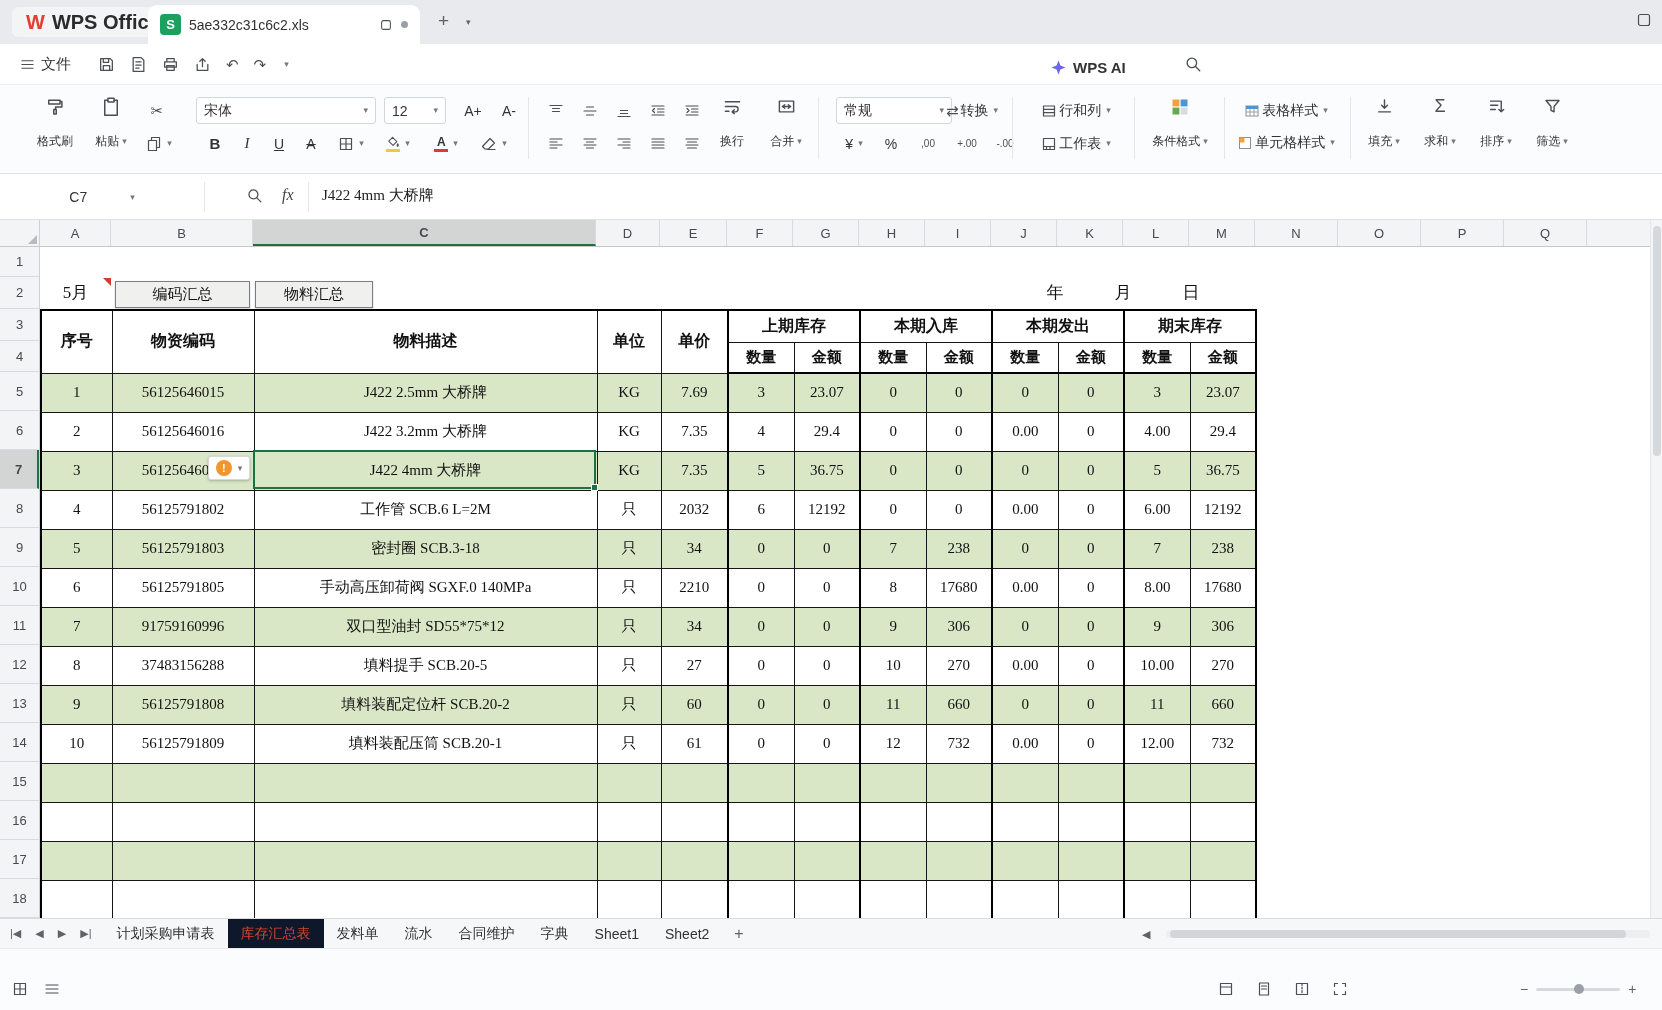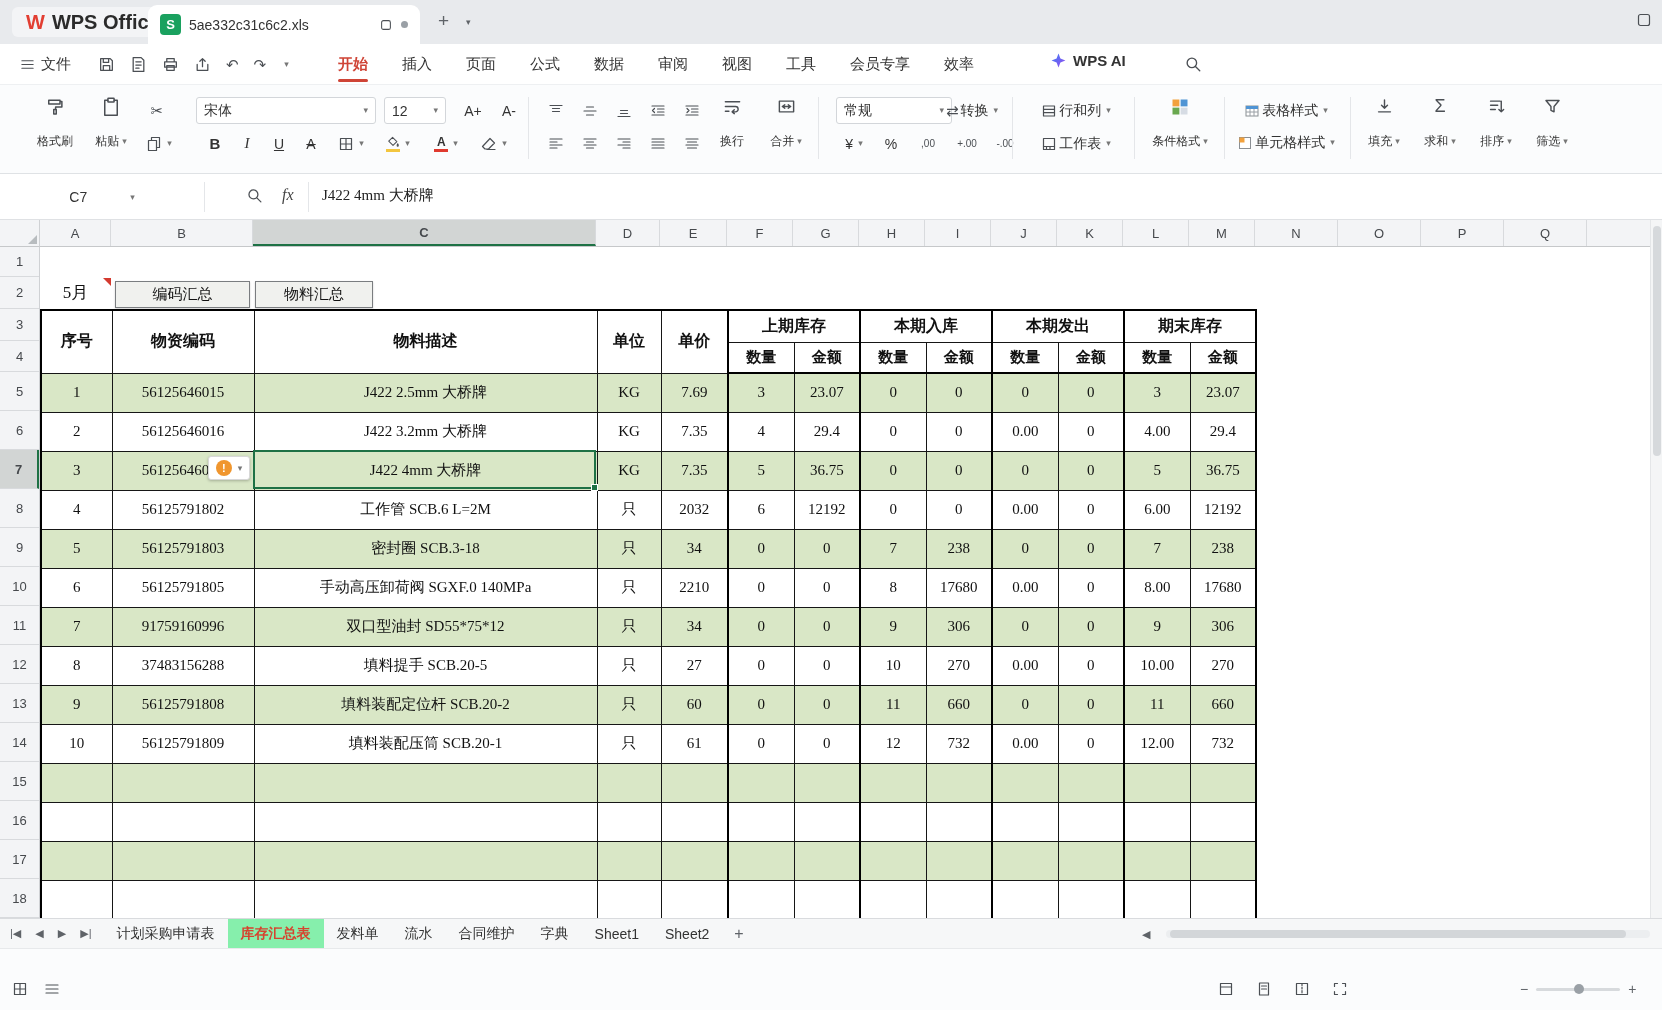--- a/index.html
+++ b/index.html
@@ -20,21 +20,21 @@
 .iconbtn{display:flex;align-items:center;justify-content:center;color:#5f6368}
 
 #menubar{position:absolute;left:0;top:44px;width:1506px;height:40px;background:#fff}
 .file-btn{position:absolute;left:20px;top:8px;height:24px;display:flex;align-items:center;gap:6px;font-size:15px;color:#333}
 #quick-icons{position:absolute;left:98px;top:8px;height:24px;display:flex;align-items:center;gap:15px}
 .glyph-ic{font-size:15px;color:#4b4f54;line-height:1}
 #menu-items{position:absolute;left:338px;top:0;height:40px;display:flex;align-items:center;gap:34px}
 .menu-item{font-size:15px;color:#333;position:relative;cursor:default}
 .menu-item.active{color:#cf4436;font-weight:bold}
 .menu-item.active::after{content:"";position:absolute;left:0;right:0;bottom:-8px;height:3px;border-radius:2px;background:#cf4436}
-#wps-ai{position:absolute;left:1050px;top:8px;height:24px;display:flex;align-items:flex-start;gap:6px;font-size:15px;font-weight:bold;color:#333}
+#wps-ai{position:absolute;left:1050px;top:8px;height:24px;display:flex;align-items:flex-end;gap:6px;font-size:15px;font-weight:bold;color:#333}
 #menubar-search{position:absolute;left:1184px;top:11px}
 
 #ribbon{position:absolute;left:0;top:84px;width:1662px;height:90px;background:#fbfcfd;border-top:1px solid #eef0f2;border-bottom:1px solid #dfe2e5}
 .rsep{position:absolute;top:12px;height:62px;width:1px;background:#e4e6e9}
 .bigbtn{position:absolute;top:7px;height:62px;display:flex;flex-direction:column;align-items:center;justify-content:space-between;padding:5px 2px 4px;border-radius:4px;font-size:12px;color:#333}
 .bigbtn .lbl{display:flex;align-items:center;font-size:12px;white-space:nowrap}
 .rbtn{position:absolute;height:27px;display:flex;align-items:center;justify-content:center;gap:2px;border-radius:3px;font-size:14px;color:#333;white-space:nowrap}
 .rsel{position:absolute;height:27px;border:1px solid #d3d6da;border-radius:3px;background:#fff;display:flex;align-items:center;justify-content:space-between;padding:0 7px;font-size:14px;color:#333}
 .glyphcol{display:flex;flex-direction:column;align-items:center;line-height:1}
 .cbar{width:14px;height:3px;margin-top:1px;display:block}
@@ -80,21 +80,21 @@
 #fill-handle{position:absolute;right:-4px;bottom:-4px;width:7px;height:7px;background:#1e7145;border:1px solid #fff;pointer-events:auto}
 #warn-badge{position:absolute;left:168px;top:209px;width:42px;height:24px;background:#fff;border:1px solid #d8d8d8;border-radius:3px;box-shadow:0 1px 3px rgba(0,0,0,.25);display:flex;align-items:center;justify-content:center;gap:3px}
 #warn-circle{width:16px;height:16px;border-radius:50%;background:#f0962e;color:#fff;font-weight:bold;font-size:11px;display:flex;align-items:center;justify-content:center}
 #vscroll{position:absolute;left:1650px;top:220px;width:12px;height:698px;background:#f4f5f6;border-left:1px solid #e4e6e8}
 #vscroll .thumb{position:absolute;left:2px;top:6px;width:8px;height:230px;border-radius:4px;background:#d6d9dc}
 
 #tabbar{position:absolute;left:0;top:918px;width:1662px;height:30px;background:#f6f7f8;border-top:1px solid #d9dbde;display:flex;align-items:center}
 #tab-nav{display:flex;align-items:center;gap:14px;padding:0 12px 0 10px;color:#5f6368;font-size:11px}
 #sheet-tabs{display:flex;align-items:stretch;height:30px}
 .stab{display:flex;align-items:center;padding:0 13px;font-size:14px;color:#333;white-space:nowrap}
-.stab.active{background:#86efac;color:#d6432f;font-weight:bold}
+.stab.active{background:#0f172a;color:#d6432f;font-weight:normal}
 #add-sheet{display:flex;align-items:center;padding:0 12px;font-size:16px;color:#5f6368}
 #tab-split{position:absolute;left:1142px;top:0;height:30px;display:flex;align-items:center;gap:3px;color:#5f6368;font-size:11px}
 #hscroll{position:absolute;left:1166px;top:11px;width:484px;height:8px;border-radius:4px;background:#eceef0}
 #hscroll .thumb{position:absolute;left:4px;top:0;width:456px;height:8px;border-radius:4px;background:#d3d6d9}
 
 #statusbar{position:absolute;left:0;top:948px;width:1662px;height:62px;background:#fbfcfd;border-top:1px solid #e7e9eb}
 #status-left{position:absolute;left:12px;top:32px;display:flex;gap:16px}
 #status-views{position:absolute;left:1218px;top:32px;display:flex;gap:22px}
 #zoom-ctrl{position:absolute;left:1520px;top:32px;display:flex;align-items:center;gap:8px;color:#5f6368;font-size:14px}
 #zoom-track{width:84px;height:3px;background:#d7dadd;border-radius:2px;position:relative}
@@ -152,32 +152,20 @@
     </span>
     <span class="iconbtn">
       <svg class="ic" width="17" height="17" viewBox="0 0 16 16">
           <path d="M8 10V2.5M5.5 5L8 2.5 10.5 5M3 8v5.5h10V8"></path>
         </svg>
     </span>
     <span class="glyph-ic">↶</span>
     <span class="glyph-ic">↷</span>
     <span class="caret">▾</span>
   </div>
-  <div id="menu-items">
-      <span class="menu-item active">开始</span>
-      <span class="menu-item">插入</span>
-      <span class="menu-item">页面</span>
-      <span class="menu-item">公式</span>
-      <span class="menu-item">数据</span>
-      <span class="menu-item">审阅</span>
-      <span class="menu-item">视图</span>
-      <span class="menu-item">工具</span>
-      <span class="menu-item">会员专享</span>
-      <span class="menu-item">效率</span>
-    </div>
   <div id="wps-ai">
     <svg width="17" height="17" viewBox="0 0 16 16">
       <defs>
           <linearGradient id="aig" x1="0" y1="0" x2="1" y2="1">
             <stop offset="0" stop-color="#3b7cf5"></stop>
             <stop offset="1" stop-color="#9b4df0"></stop>
           </linearGradient>
         </defs>
       <path d="M8 1.5l1.8 4.7L14.5 8l-4.7 1.8L8 14.5 6.2 9.8 1.5 8l4.7-1.8z" fill="url(#aig)"></path>
     </svg>
@@ -497,20 +485,21 @@
     <div class="row-h" style="height: 39px;">16</div>
     <div class="row-h" style="height: 39px;">17</div>
     <div class="row-h" style="height: 39px;">18</div>
   </div>
 
 <div id="canvas">
   <div id="month-cell" class="serif">5月</div>
   <i id="cmt-a2"></i>
   <div class="form-btn serif" style="left:75px;top:34px;width:135px">编码汇总</div>
   <div class="form-btn serif" style="left:215px;top:34px;width:118px">物料汇总</div>
+  <div id="date-line" class="serif">年　　　月　　　日</div>
 
   <table id="inv-table">
     <colgroup>
       <col style="width:71px">
         <col style="width:142px">
         <col style="width:343px">
         <col style="width:64px">
         <col style="width:67px">
       <col style="width:66px">
         <col style="width:66px">

